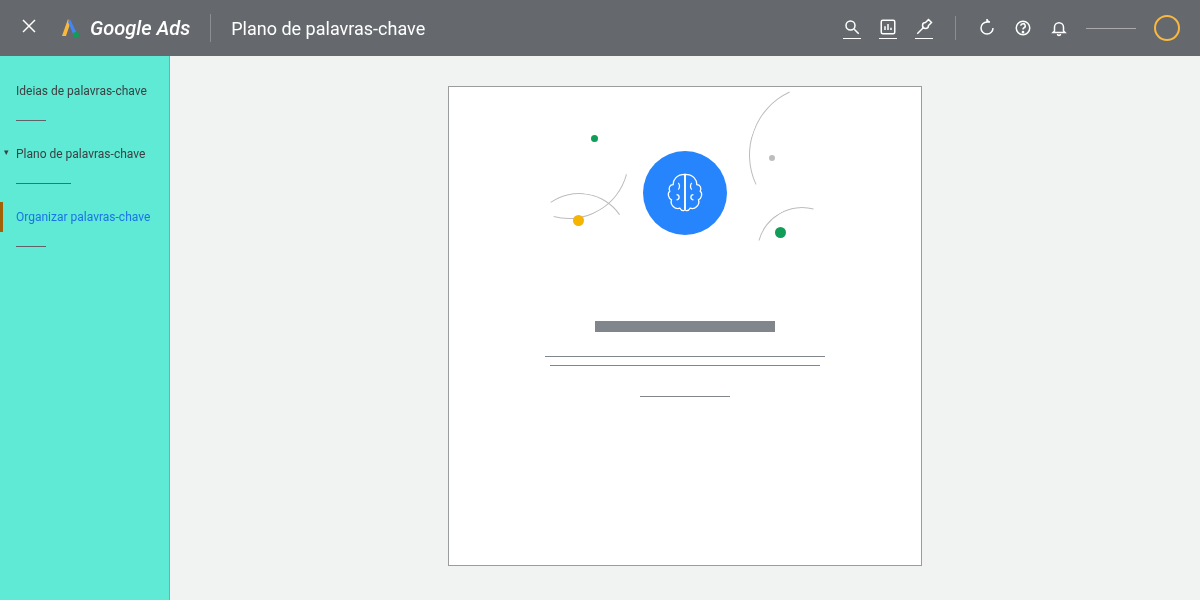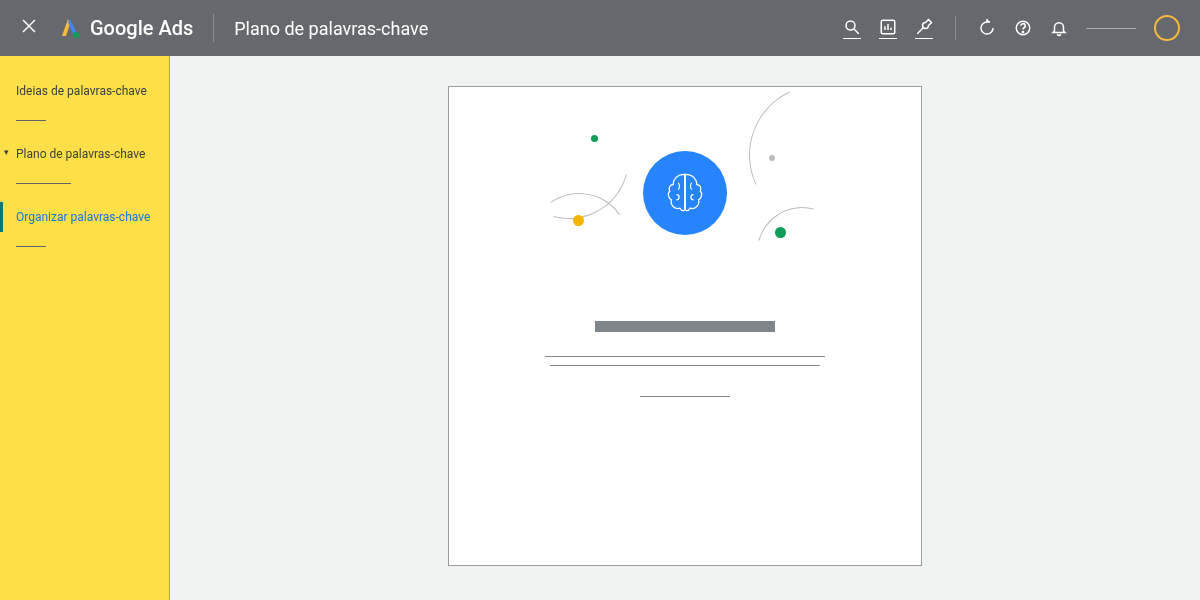--- a/index.html
+++ b/index.html
@@ -2,36 +2,36 @@
 <html><head>
 <meta charset="utf-8">
 <style>
 * { margin: 0; padding: 0; box-sizing: border-box; }
 body { font-family: 'Roboto', Arial, sans-serif; background: #f1f2f2; width: 1200px; height: 600px; overflow: hidden; }
 
 .header { background: #65696d; height: 56px; display: flex; align-items: center; padding: 0 20px; color: #fff; }
 .close-btn { color: #fff; font-size: 20px; margin-right: 20px; cursor: pointer; }
 .logo-wrap { display: flex; align-items: center; gap: 8px; }
 .logo-svg { width: 24px; height: 24px; }
-.brand { font-size: 20px; font-weight: 500; }
+.brand { font-size: 20px; font-weight: 500; font-style: italic; }
 .divider { width: 1px; height: 28px; background: #8c8f92; margin: 0 20px; }
 .page-title { font-size: 18px; font-weight: 400; }
 .header-spacer { flex: 1; }
 .header-icons { display: flex; align-items: center; gap: 18px; }
 .header-icon { color: #fff; cursor: pointer; display:flex; align-items:center; justify-content:center; }
 .header-sep { width: 1px; height: 24px; background: #8c8f92; margin: 0 4px; }
 .account-line { width: 50px; height: 1px; background: #aaa; }
 .avatar-ring { width: 26px; height: 26px; border: 2px solid #f9b840; border-radius: 50%; }
 
 .main { display: flex; height: calc(600px - 56px); }
-.sidebar { width: 170px; background: #fde047; border-right: 1px solid #9b9c9d; padding-top: 20px; }
+.sidebar { width: 170px; background: #5eead4; border-right: 1px solid #9b9c9d; padding-top: 20px; }
 .sidebar-item { font-size: 12px; color: #3c4043; padding: 8px 12px 8px 16px; cursor: pointer; }
 .sidebar-item.expandable { position: relative; }
 .sidebar-item.expandable::before { content: "▾"; position: absolute; left: 4px; font-size: 9px; color: #3c4043; }
-.sidebar-item.active { color: #1a73e8; border-left: 3px solid #0f766e; padding-left: 13px; }
+.sidebar-item.active { color: #1a73e8; border-left: 3px solid #a16207; padding-left: 13px; }
 .sidebar-ghost { height: 1px; background: #5f6368; margin: 14px 16px 18px 16px; }
 .sidebar-ghost.w30 { width: 30px; }
 .sidebar-ghost.w55 { width: 55px; }
 
 .content { flex: 1; display: flex; justify-content: center; padding-top: 30px; }
 .card { width: 474px; height: 480px; background: #fff; border: 1px solid #9b9c9d; display: flex; flex-direction: column; align-items: center; padding-top: 24px; position: relative; }
 
 .illus { width: 100%; height: 160px; position: relative; }
 .brain-circle { width: 84px; height: 84px; background: #2684fc; border-radius: 50%; position: absolute; left: 50%; top: 40px; transform: translateX(-50%); display:flex; align-items:center; justify-content:center; }
 .dot { border-radius: 50%; position: absolute; }

